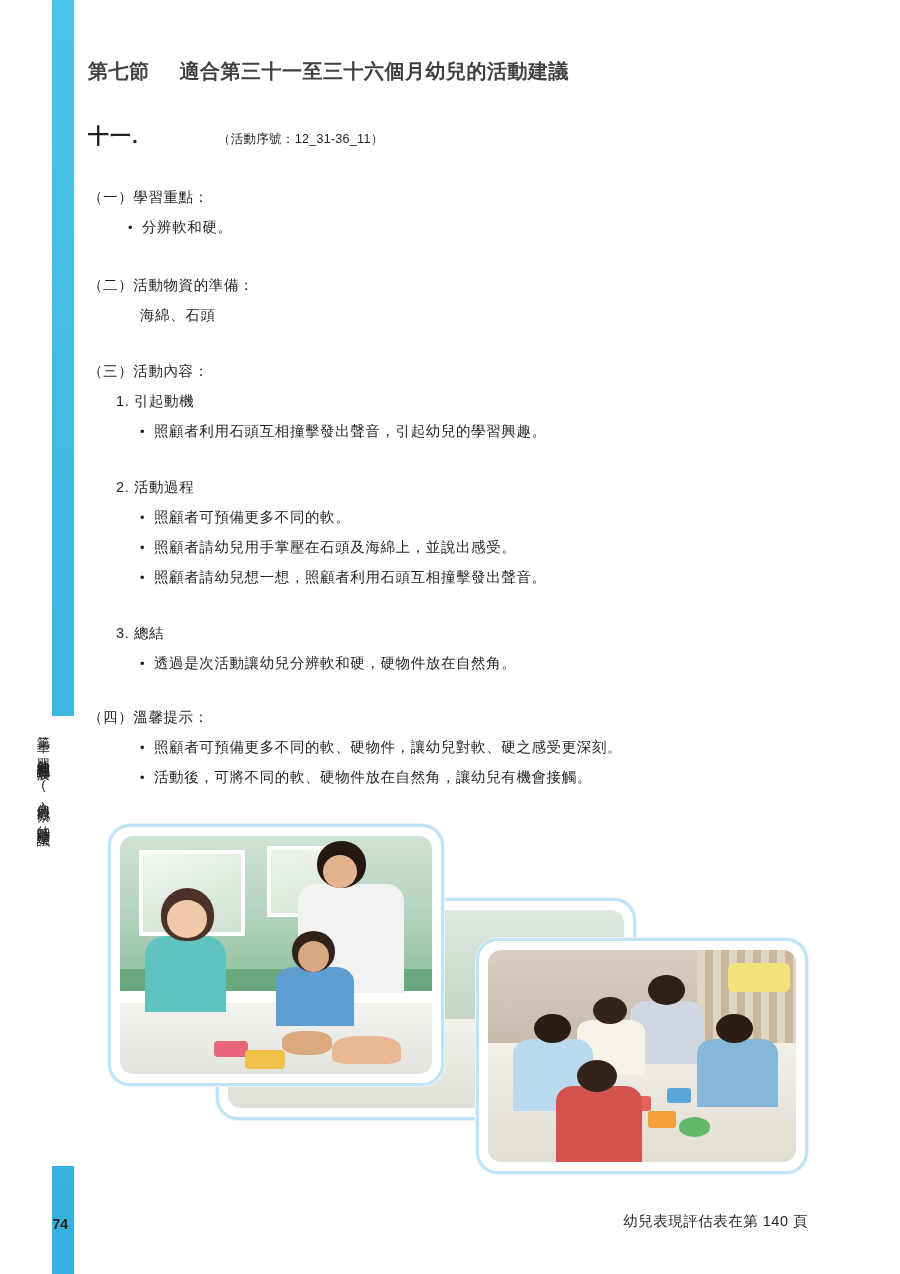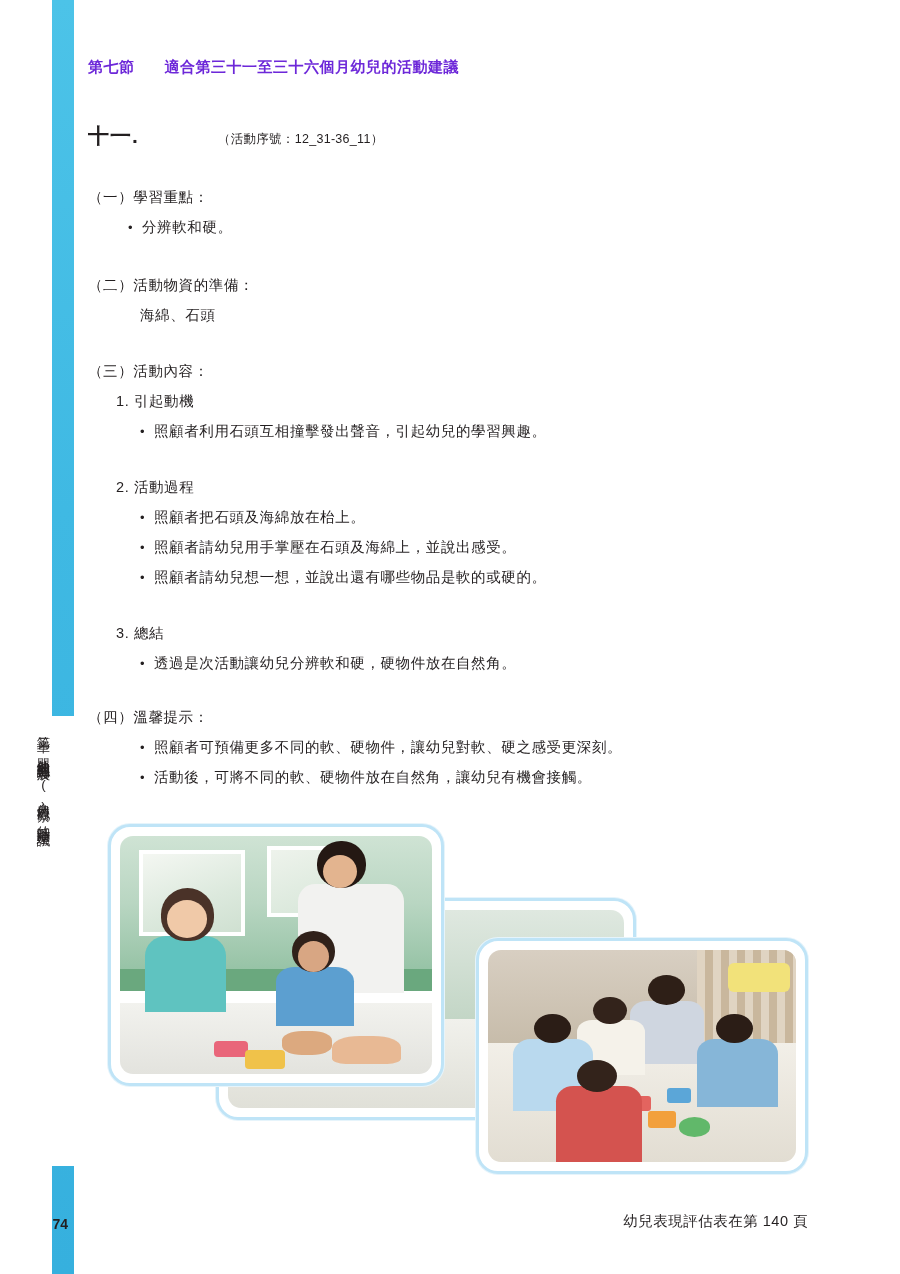--- a/index.html
+++ b/index.html
@@ -64,23 +64,23 @@
     font-size: 14px;
     font-weight: bold;
     color: #231f20;
   }
 
   
   .section-header {
     position: absolute;
     left: 88px;
     top: 58px;
-    font-size: 15px;
+    font-size: 20px;
     font-weight: bold;
-    color: #6d28d9;
+    color: #404040;
     letter-spacing: 0.5px;
     white-space: nowrap;
   }
   .section-header .sec-num { margin-right: 30px; }
 
   
   .activity-title-row {
     position: absolute;
     left: 88px;
     top: 122px;
@@ -290,29 +290,29 @@
 
 <div class="num-item" style="left:116px; top:392px;">1. 引起動機</div>
 <div class="bullet-line" style="left:140px; top:422px;">
   <span class="bullet-dot">•</span>
   <span>照顧者利用石頭互相撞擊發出聲音，引起幼兒的學習興趣。</span>
 </div>
 
 <div class="num-item" style="left:116px; top:478px;">2. 活動過程</div>
 <div class="bullet-line" style="left:140px; top:508px;">
   <span class="bullet-dot">•</span>
-  <span>照顧者把石頭及海綿放在枱上。</span>
+  <span>照顧者可預備更多不同的軟。</span>
 </div>
 <div class="bullet-line" style="left:140px; top:538px;">
   <span class="bullet-dot">•</span>
   <span>照顧者請幼兒用手掌壓在石頭及海綿上，並說出感受。</span>
 </div>
 <div class="bullet-line" style="left:140px; top:568px;">
   <span class="bullet-dot">•</span>
-  <span>照顧者請幼兒想一想，並說出還有哪些物品是軟的或硬的。</span>
+  <span>照顧者請幼兒想一想，照顧者利用石頭互相撞擊發出聲音。</span>
 </div>
 
 <div class="num-item" style="left:116px; top:624px;">3. 總結</div>
 <div class="bullet-line" style="left:140px; top:654px;">
   <span class="bullet-dot">•</span>
   <span>透過是次活動讓幼兒分辨軟和硬，硬物件放在自然角。</span>
 </div>
 
 <div class="block-label" style="left:88px; top:708px;">（四）溫馨提示：</div>
 <div class="bullet-line" style="left:140px; top:738px;">

